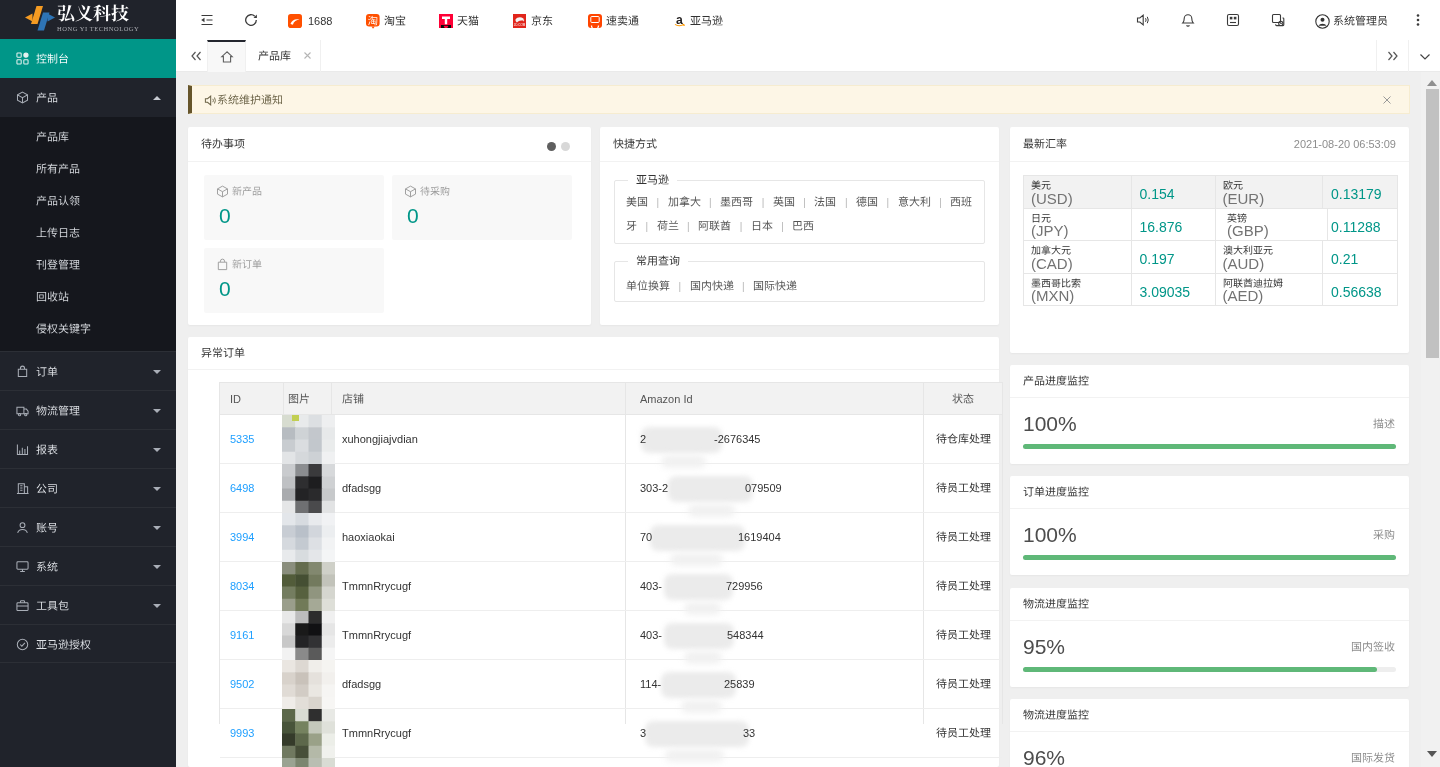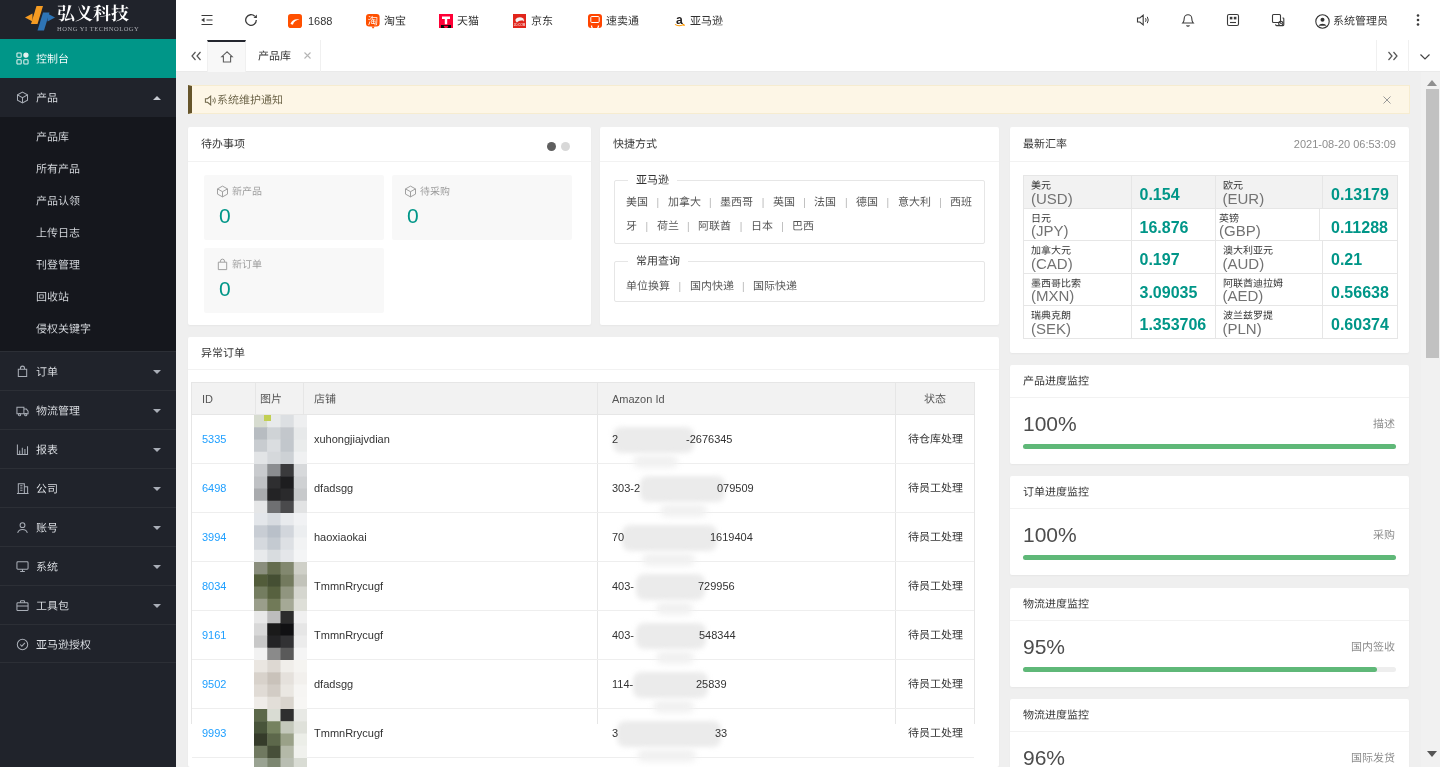--- a/index.html
+++ b/index.html
@@ -33,26 +33,26 @@
 .statbox .sn{position:absolute;left:15px;top:30px;color:#009688;font-size:21px;line-height:22px}
 .fs{position:absolute;border:1px solid #e6e6e6;border-radius:2px;color:#555}
 .fs .lg{position:absolute;left:13px;top:-7px;background:#fff;padding:0 8px;color:#333;font-size:11px;line-height:13px}
 .lnks{position:absolute;left:11px;line-height:24px;font-size:11px;color:#555;white-space:nowrap}
 .lnks b{font-weight:normal;color:#b5b5b5;padding:0 8.5px;font-size:10px}
 .rt{position:absolute;left:13px;top:48px;width:375px;border-top:1px solid #e6e6e6;border-left:1px solid #e6e6e6;font-size:10px}
 .rrow{position:relative;height:32.5px;border-bottom:1px solid #e6e6e6}
 .rrow .rc{position:absolute;top:0;height:100%;border-right:1px solid #e6e6e6}
 .rname{padding:4px 0 0 7px;line-height:12.5px;color:#333}
 .rname .cd{color:#737373;font-size:15px}
-.rval{padding-top:10px;padding-left:8px;color:#009688;font-weight:bold;font-size:16px}
+.rval{padding-top:10px;padding-left:8px;color:#009688;font-weight:normal;font-size:14px}
 .pbig{position:absolute;left:13px;top:47px;font-size:21px;color:#4d4d4d}
 .plab{position:absolute;right:14px;top:53px;font-size:11px;color:#8a8a8a}
 .pbar{position:absolute;left:13px;top:79px;width:373px;height:5px;border-radius:3px;background:#eee}
 .pbar i{display:block;height:5px;border-radius:3px;background:#5FB878}
-#otab{position:absolute;left:3px;top:45px;width:784px;height:342px;border:1px solid #e6e6e6;border-bottom:none}
+#otab{position:absolute;left:31px;top:45px;width:784px;height:342px;border:1px solid #e6e6e6;border-bottom:none}
 #otab .thead{position:absolute;left:0;top:0;width:100%;height:32px;background:#f2f2f2;border-bottom:1px solid #e6e6e6;font-size:11px;color:#555}
 #otab .orow{position:absolute;left:0;width:100%;height:49px;border-bottom:1px solid #eee;font-size:11px}
 .vln{position:absolute;top:0;width:0;height:100%;border-left:1px solid #e6e6e6}
 .idl{color:#1E9FFF}
 .mimg{position:absolute;left:62px;top:0;width:53px;height:49px}
 .blurp{position:absolute;background:#ebebeb;border-radius:8px;filter:blur(2.5px)}
 .blurp.b2{background:#f1f1f1;filter:blur(3px)}
 .ct{position:absolute;top:0;line-height:49px;height:49px}
 .cth{position:absolute;top:0;line-height:32px;height:32px}
 i{font-style:normal}
@@ -986,21 +986,21 @@
               <use href="#g5143" x="1000"></use>
             </svg><br><span class="cd">(EUR)</span></div>
           <div class="rc rval" style="left:299px;width:75px">0.13179</div>
         </div>
         <div class="rrow" style="">
           <div class="rc rname" style="left:0;width:107.5px"><svg class="zh" width="20" height="10" viewBox="0 0 2000 1000">
               <use href="#g65e5"></use>
               <use href="#g5143" x="1000"></use>
             </svg><br><span class="cd">(JPY)</span></div>
           <div class="rc rval" style="left:107.5px;width:84px">16.876</div>
-          <div class="rc rname" style="left:188px;width:107.5px"><svg class="zh" width="20" height="10" viewBox="0 0 2000 1000">
+          <div class="rc rname" style="left:196px;width:107.5px"><svg class="zh" width="20" height="10" viewBox="0 0 2000 1000">
               <use href="#g82f1"></use>
               <use href="#g9551" x="1000"></use>
             </svg><br><span class="cd">(GBP)</span></div>
           <div class="rc rval" style="left:299px;width:75px">0.11288</div>
         </div>
         <div class="rrow" style="">
           <div class="rc rname" style="left:0;width:107.5px"><svg class="zh" width="40" height="10" viewBox="0 0 4000 1000">
               <use href="#g52a0"></use>
               <use href="#g62ff" x="1000"></use>
               <use href="#g5927" x="2000"></use>
@@ -1028,37 +1028,20 @@
           <div class="rc rname" style="left:191.5px;width:107.5px"><svg class="zh" width="60" height="10" viewBox="0 0 6000 1000">
               <use href="#g963f"></use>
               <use href="#g8054" x="1000"></use>
               <use href="#g914b" x="2000"></use>
               <use href="#g8fea" x="3000"></use>
               <use href="#g62c9" x="4000"></use>
               <use href="#g59c6" x="5000"></use>
             </svg><br><span class="cd">(AED)</span></div>
           <div class="rc rval" style="left:299px;width:75px">0.56638</div>
         </div>
-        <div class="rrow" style="">
-          <div class="rc rname" style="left:0;width:107.5px"><svg class="zh" width="40" height="10" viewBox="0 0 4000 1000">
-              <use href="#g745e"></use>
-              <use href="#g5178" x="1000"></use>
-              <use href="#g514b" x="2000"></use>
-              <use href="#g6717" x="3000"></use>
-            </svg><br><span class="cd">(SEK)</span></div>
-          <div class="rc rval" style="left:107.5px;width:84px">1.353706</div>
-          <div class="rc rname" style="left:191.5px;width:107.5px"><svg class="zh" width="50" height="10" viewBox="0 0 5000 1000">
-              <use href="#g6ce2"></use>
-              <use href="#g5170" x="1000"></use>
-              <use href="#g5179" x="2000"></use>
-              <use href="#g7f57" x="3000"></use>
-              <use href="#g63d0" x="4000"></use>
-            </svg><br><span class="cd">(PLN)</span></div>
-          <div class="rc rval" style="left:299px;width:75px">0.60374</div>
-        </div>
       </div>
   </div>
   <div class="card" style="left:834px;top:293px;width:399px;height:99px">
       <div class="chd" style="height:33px;line-height:32px"><svg class="zh" width="66" height="11" viewBox="0 0 6000 1000">
           <use href="#g4ea7"></use>
           <use href="#g54c1" x="1000"></use>
           <use href="#g8fdb" x="2000"></use>
           <use href="#g5ea6" x="3000"></use>
           <use href="#g76d1" x="4000"></use>
           <use href="#g63a7" x="5000"></use>

